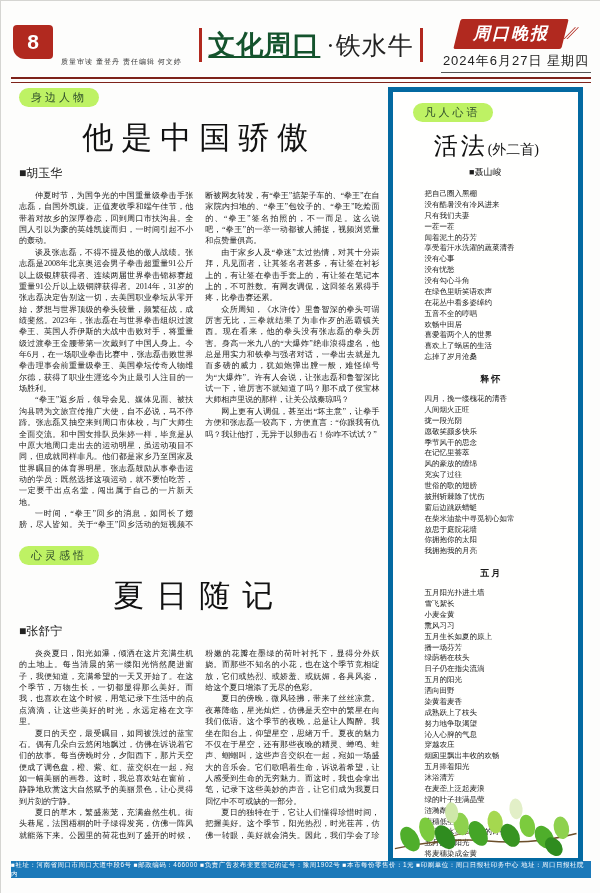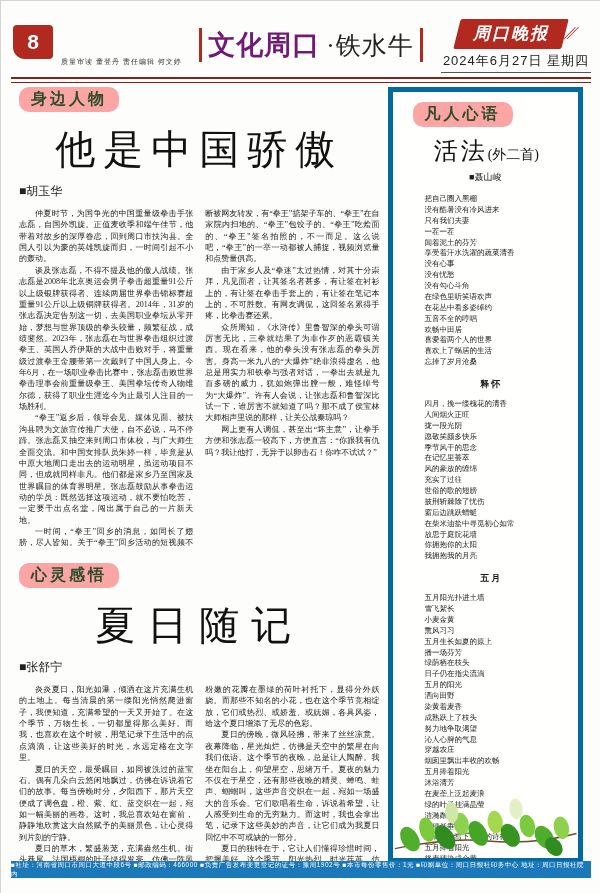--- a/index.html
+++ b/index.html
@@ -19,21 +19,21 @@
   }
   .credits{
     position:absolute; left:50px; bottom:4px; font-size:7px; color:#333;
     letter-spacing:1px; font-family:"Liberation Sans",sans-serif;
   }
   .mast-center{
     position:absolute; left:180px; top:2px; width:240px; height:48px;
     display:flex; align-items:center; justify-content:center; gap:6px;
   }
   .vbar{width:3px; height:34px; background:#b1291f;}
-  .mast-red{font-size:27px; font-weight:bold; color:#701a75; letter-spacing:1px;}
+  .mast-red{font-size:27px; font-weight:bold; color:#14532d; letter-spacing:1px;text-decoration:underline;}
   .mast-black{font-size:25px; color:#222; letter-spacing:1px;}
   .mast-right{position:absolute; right:0; top:0; width:150px; text-align:center;}
   .paper-logo{
     display:inline-block; background:#b1291f; color:#fff;
     transform:skewX(-14deg); padding:3px 16px 4px 16px; border-radius:2px;
   }
   .paper-logo span{display:inline-block; transform:skewX(14deg);
     font-size:17px; font-weight:bold; font-style:italic; letter-spacing:2px;}
   .logo-slash{display:inline-block; color:#b1291f; font-weight:bold; font-size:18px;
     transform:skewX(-14deg); margin-left:3px;}
@@ -43,25 +43,25 @@
     font-family:"Liberation Sans",sans-serif;
   }
   .double-rule{
     position:absolute; left:10px; top:76px; width:580px; height:3px;
     border-top:2px solid #7e221a; border-bottom:1px solid #7e221a;
   }
   
   .main{position:absolute; left:18px; top:86px; width:564px; height:758px; display:flex; gap:8px;}
   .left-region{width:362px; position:relative;}
   .badge{
-    display:inline-block; background:#fca5a5; color:#2e4d2a;
-    font-size:16px; padding:2px 12px; border-radius:10px; letter-spacing:3px;
-    font-weight:bold;
-  }
-  .art-title{ text-align:center; font-size:40px; letter-spacing:8px; margin:10px 0 6px 0; color:#111;}
+    display:inline-block; background:#bef264; color:#2e4d2a;
+    font-size:11px; padding:2px 12px; border-radius:10px; letter-spacing:3px;
+    font-weight:normal;
+  }
+  .art-title{ text-align:center; font-size:31px; letter-spacing:8px; margin:10px 0 6px 0; color:#111;}
   .art-title.small-gap{letter-spacing:12px;}
   .art-author{text-align:left; font-size:12px; color:#222; margin-bottom:8px;}
   .art-body{
     column-count:2; column-gap:12px; column-fill:auto;
     text-align:justify; font-size:8px; line-height:1.42; color:#1a1a1a;
     overflow:hidden;
   }
   .art-body p{margin:0; text-indent:2em;}
   .body1{height:352px;}
   .body2{height:198px;}

